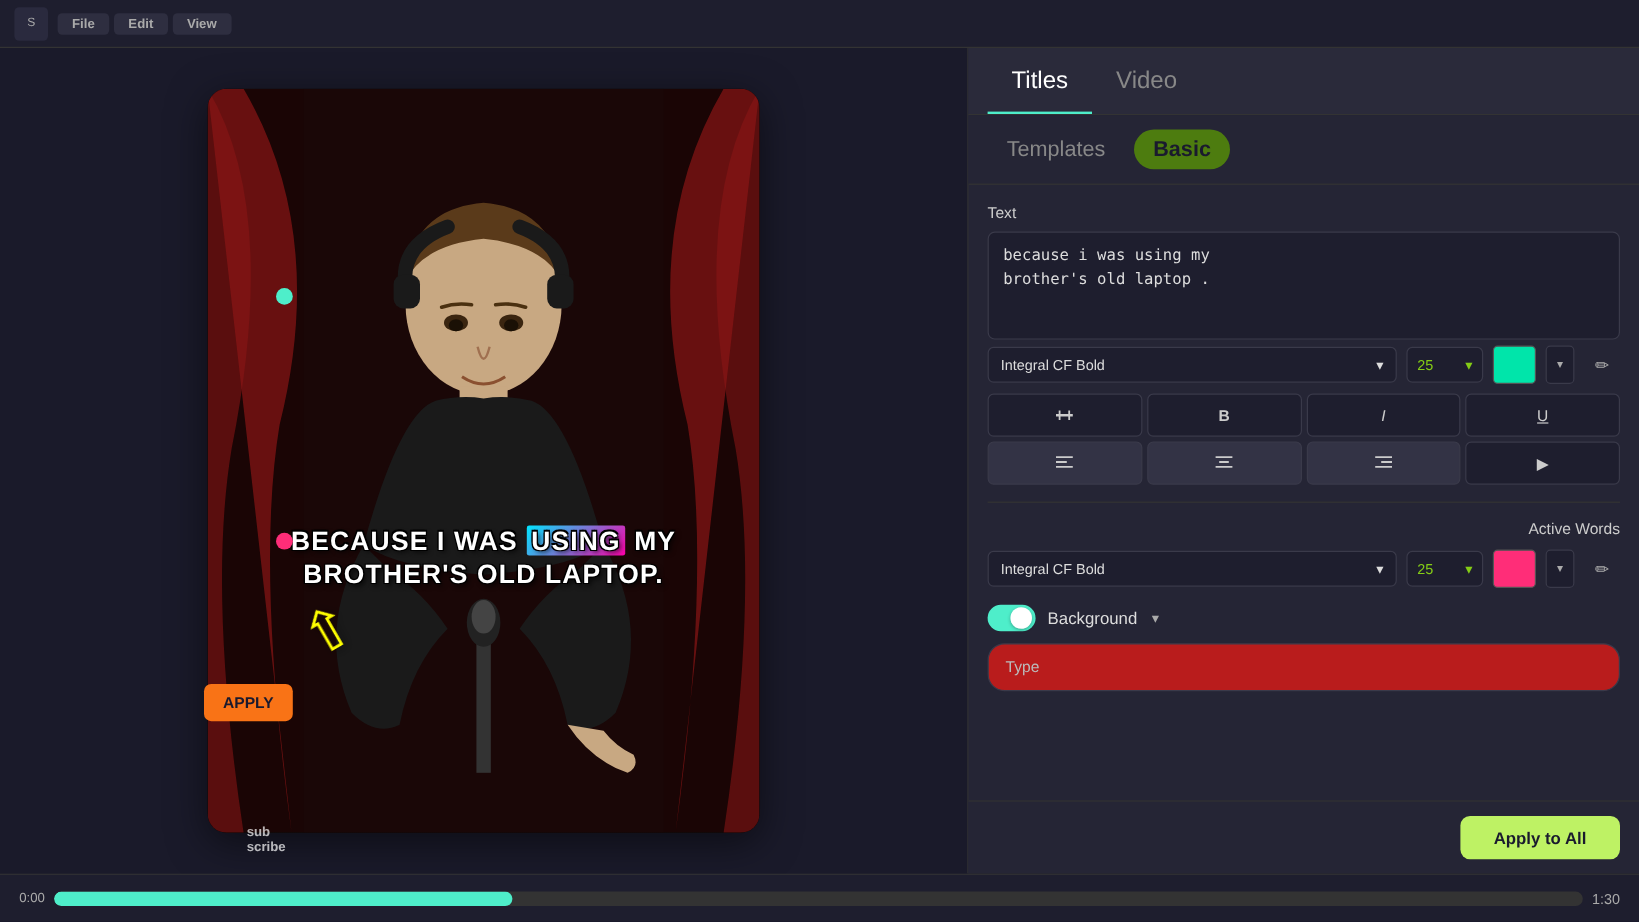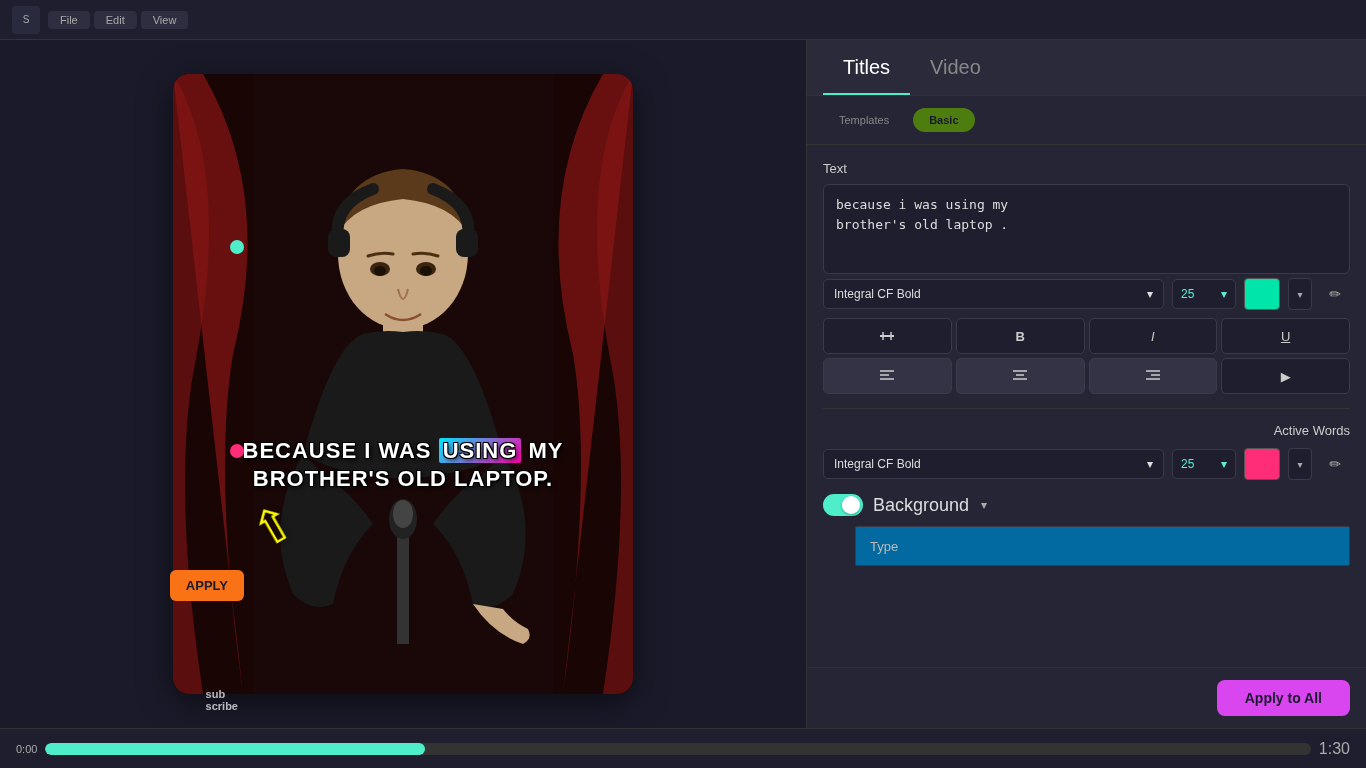--- a/index.html
+++ b/index.html
@@ -32,20 +32,21 @@
     }
     .top-bar-tabs {
       display: flex; gap: 4px;
     }
     .top-bar-tab {
       padding: 3px 12px;
       background: #2e2e40;
       border-radius: 4px;
       color: #aaa;
       font-size: 11px;
+      font-weight: bold;
     }
 
     
     .main-layout {
       flex: 1;
       display: flex;
       overflow: hidden;
     }
 
     
@@ -154,21 +155,21 @@
       display: flex;
       gap: 8px;
       padding: 12px 16px;
       background: #252535;
       border-bottom: 1px solid #333;
     }
     .sub-tab {
       padding: 6px 16px;
       border-radius: 20px;
       color: #888;
-      font-size: 11px;
+      font-size: 18px;
       cursor: pointer;
     }
     .sub-tab.active {
       background: #4d7c0f;
       color: #1a1a2e;
       font-weight: 600;
     }
 
     
     .panel-content {
@@ -217,21 +218,21 @@
       font-size: 12px;
       padding: 7px 10px;
       display: flex; align-items: center; justify-content: space-between;
       cursor: pointer;
     }
     .size-select {
       width: 64px;
       background: #1e1e2e;
       border: 1px solid #3a3a4a;
       border-radius: 5px;
-      color: #5eead4;
+      color: #84cc16;
       font-size: 12px;
       padding: 7px 8px;
       display: flex; align-items: center; justify-content: space-between;
       cursor: pointer;
     }
     .color-swatch {
       width: 36px; height: 32px;
       border-radius: 4px;
       border: 1px solid #555;
       cursor: pointer;
@@ -332,54 +333,53 @@
     }
     .toggle-knob {
       width: 18px; height: 18px;
       background: white;
       border-radius: 50%;
       position: absolute;
       top: 2px; right: 3px;
       box-shadow: 0 1px 3px rgba(0,0,0,0.3);
     }
     .toggle-label {
-      font-size: 18px;
+      font-size: 14px;
       color: #ddd;
     }
     .toggle-dropdown {
       color: #aaa;
       font-size: 12px;
       cursor: pointer;
       margin-left: 2px;
     }
 
     
     .type-box {
-      background: #0369a1;
-      border: 1px solid #3a3a4a;
-      border-radius: 2px;
+      background: #b91c1c;
+      border: 1px solid #3a3a4a;
+      border-radius: 14px;
       padding: 10px 14px;
       margin-top: 10px;
-      margin-left: 32px;
     }
     .type-label {
       font-size: 13px;
       color: #bbb;
     }
 
     
     .panel-footer {
       padding: 12px 16px;
       border-top: 1px solid #333;
       display: flex;
       justify-content: flex-end;
       background: #252535;
     }
     .apply-btn {
-      background: #d946ef;
+      background: #bef264;
       color: #1a1a2e;
       font-weight: 700;
       font-size: 14px;
       border: none;
       border-radius: 8px;
       padding: 10px 28px;
       cursor: pointer;
     }
 
     
@@ -633,14 +633,14 @@
     </div>
   </div>
 
 </div>
 
 <div class="timeline-bar">
   <div style="color:#aaa;font-size:11px;">0:00</div>
   <div class="timeline-track">
     <div class="timeline-progress"></div>
   </div>
-  <div style="color:#aaa;font-size:16px;">1:30</div>
+  <div style="color:#aaa;font-size:12px;">1:30</div>
 </div>
 
 </body></html>

